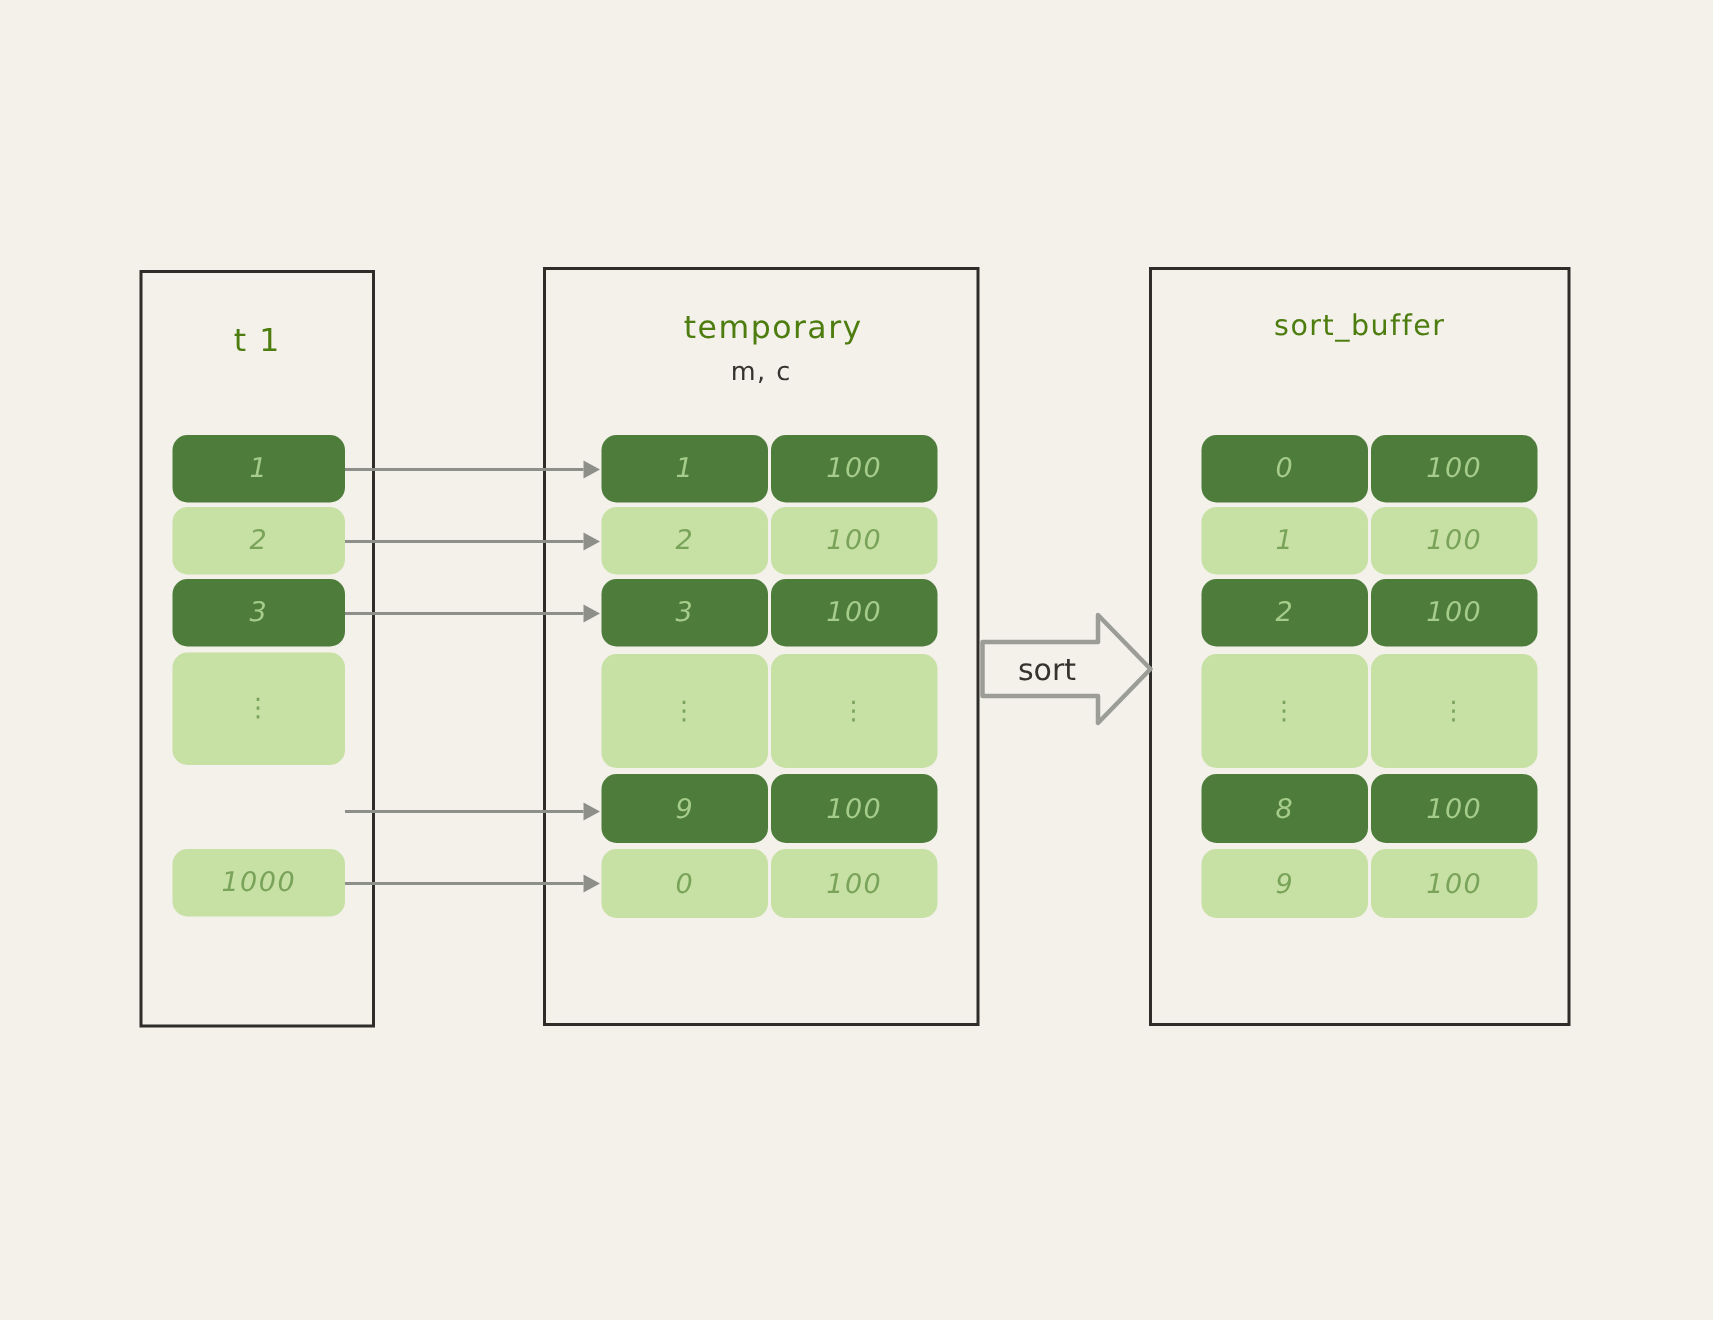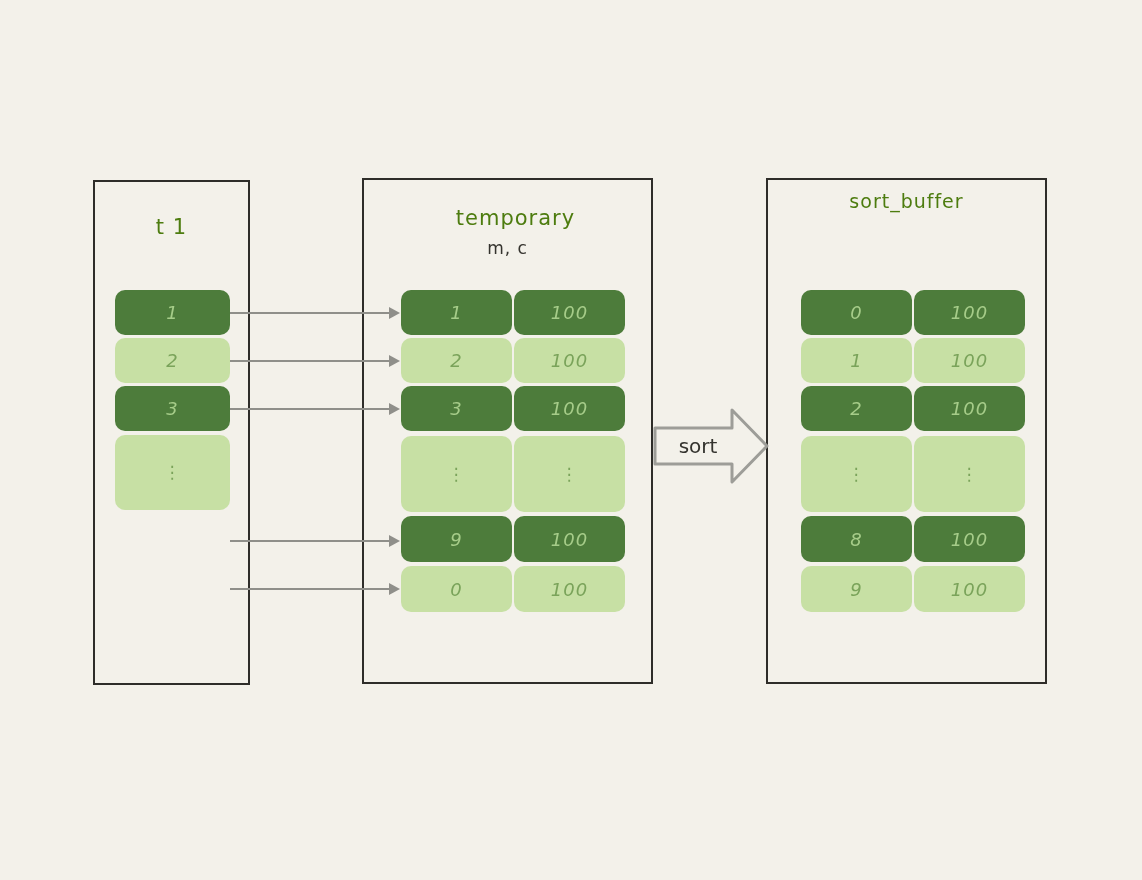--- a/index.html
+++ b/index.html
@@ -22,21 +22,21 @@
   .panel-sort-buffer { left: 766px; top: 178px; width: 281px; height: 506px; }
 
   .panel-title {
     text-align: center;
     color: #4d7c0f;
     font-size: 21px;
     letter-spacing: 1px;
   }
   .panel-t1 .panel-title          { margin-top: 33px; }
   .panel-temporary .panel-title   { margin-top: 26px; margin-left: 16px; }
-  .panel-sort-buffer .panel-title { margin-top: 10px; font-size: 19px; text-align: center; }
+  .panel-sort-buffer .panel-title { margin-top: 26px; font-size: 19px; text-align: center; }
   .panel-subtitle {
     text-align: center;
     color: #34332e;
     font-size: 17px;
     margin-top: 8px;
     letter-spacing: 1px;
   }
 
   .row {
     position: absolute;
@@ -133,20 +133,23 @@
     </div>
     <div class="row r1">
       <div class="cellbox light">2</div>
     </div>
     <div class="row r2">
       <div class="cellbox dark">3</div>
     </div>
     <div class="row r3 dots">
       <div class="cellbox light">⋮</div>
     </div>
+    <div class="row r5">
+      <div class="cellbox light">1000</div>
+    </div>
   </div>
 
   <div class="panel panel-temporary">
     <div class="panel-title">temporary</div>
     <div class="panel-subtitle">m, c</div>
     <div class="row r0">
       <div class="cellbox dark">1</div>
       <div class="cellbox dark">100</div>
     </div>
     <div class="row r1">

